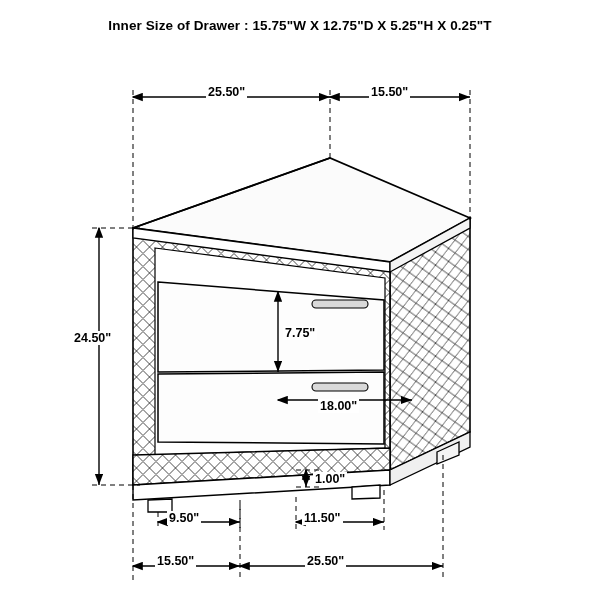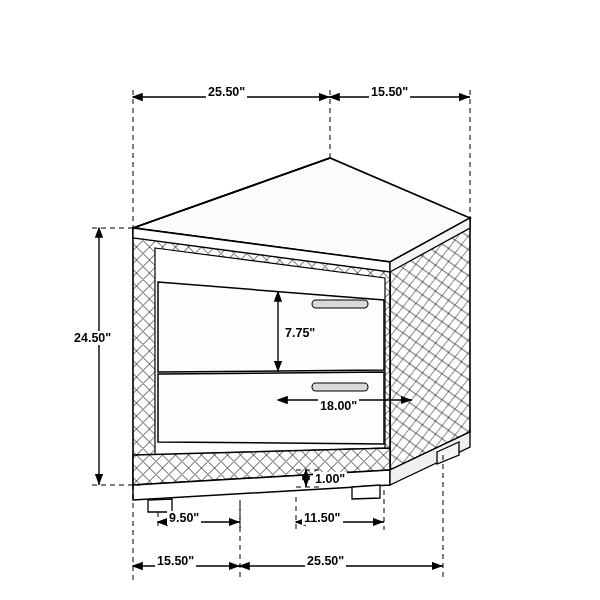--- a/index.html
+++ b/index.html
@@ -45,20 +45,21 @@
     padding: 0 2px;
     white-space: nowrap;
     line-height: 14px;
   }
 </style>
 </head>
 <body>
 
 <div id="stage">
 
+  <div class="title">Inner Size of Drawer : 15.75"W X 12.75"D X 5.25"H X 0.25"T</div>
 
   <svg class="diagram" viewBox="0 0 600 600">
     <defs>
       <pattern id="quiltpat" width="13" height="13" patternUnits="userSpaceOnUse" patternTransform="rotate(0)">
         <rect width="13" height="13" fill="#ffffff"></rect>
         <path d="M6.5 0 L13 6.5 L6.5 13 L0 6.5 Z" fill="none" stroke="#000000" stroke-width="0.7"></path>
       </pattern>
       <pattern id="quiltpat2" width="13" height="13" patternUnits="userSpaceOnUse" patternTransform="skewY(-16)">
         <rect width="13" height="13" fill="#ffffff"></rect>
         <path d="M6.5 0 L13 6.5 L6.5 13 L0 6.5 Z" fill="none" stroke="#000000" stroke-width="0.7"></path>

